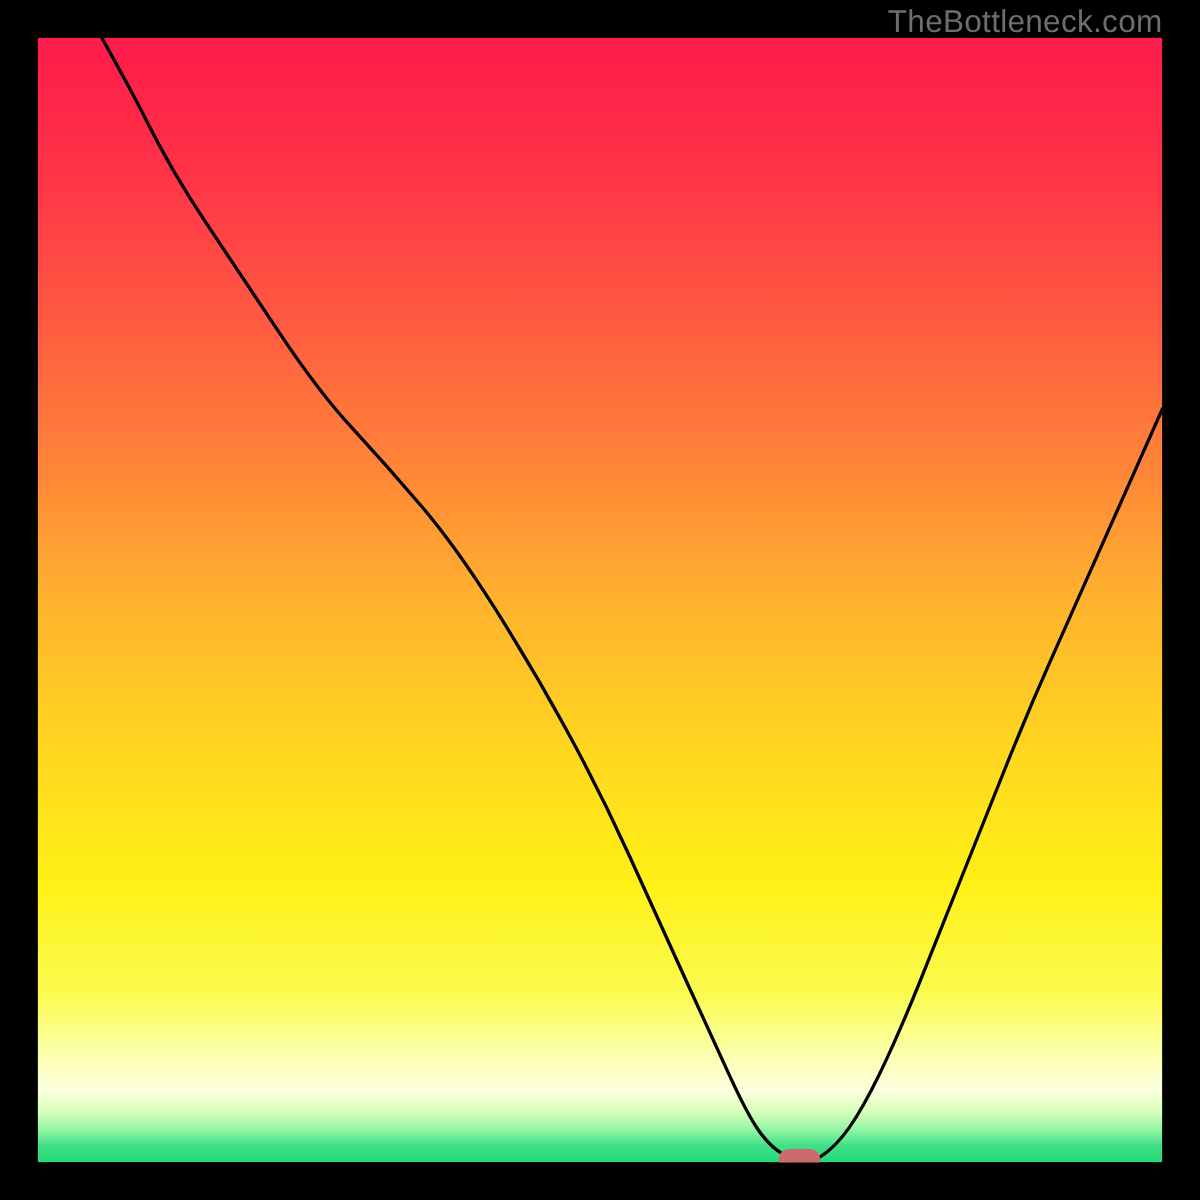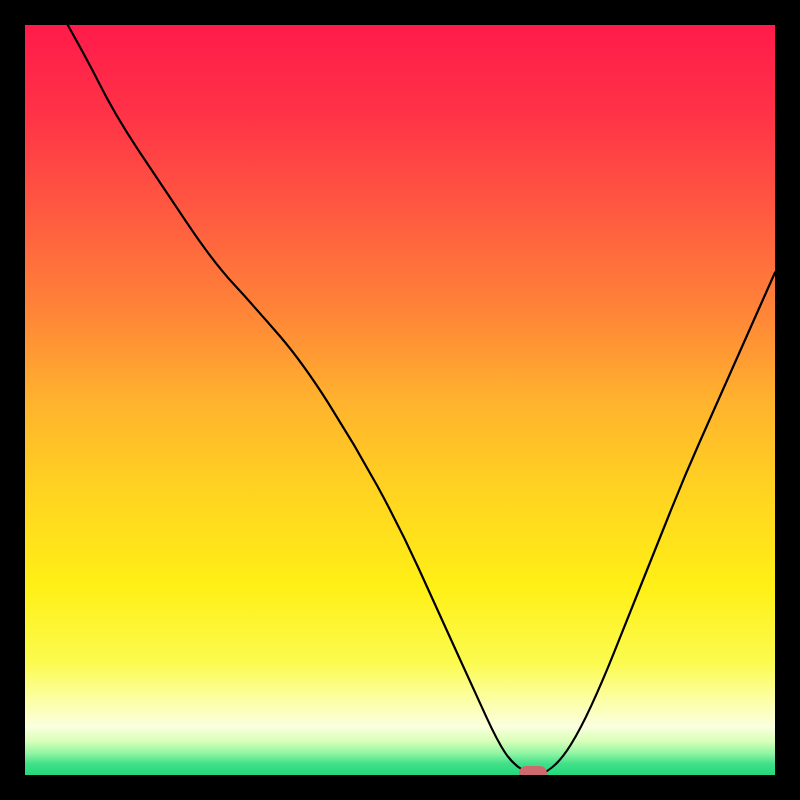--- a/index.html
+++ b/index.html
@@ -51,20 +51,21 @@
   svg.curve {
     position: absolute;
     left: 0;
     top: 0;
   }
 </style>
 </head>
 <body>
 
 <div class="frame">
+  <div class="watermark">TheBottleneck.com</div>
 
   <div class="plot">
     <svg class="gradient" viewBox="0 0 750 750" preserveAspectRatio="none">
       <defs>
         <linearGradient id="bg" x1="0" y1="0" x2="0" y2="1">
             <stop offset="0%" stop-color="#ff1b4a"></stop>
             <stop offset="12%" stop-color="#ff3347"></stop>
             <stop offset="25%" stop-color="#ff5a41"></stop>
             <stop offset="38%" stop-color="#ff8438"></stop>
             <stop offset="50%" stop-color="#ffb22e"></stop>

